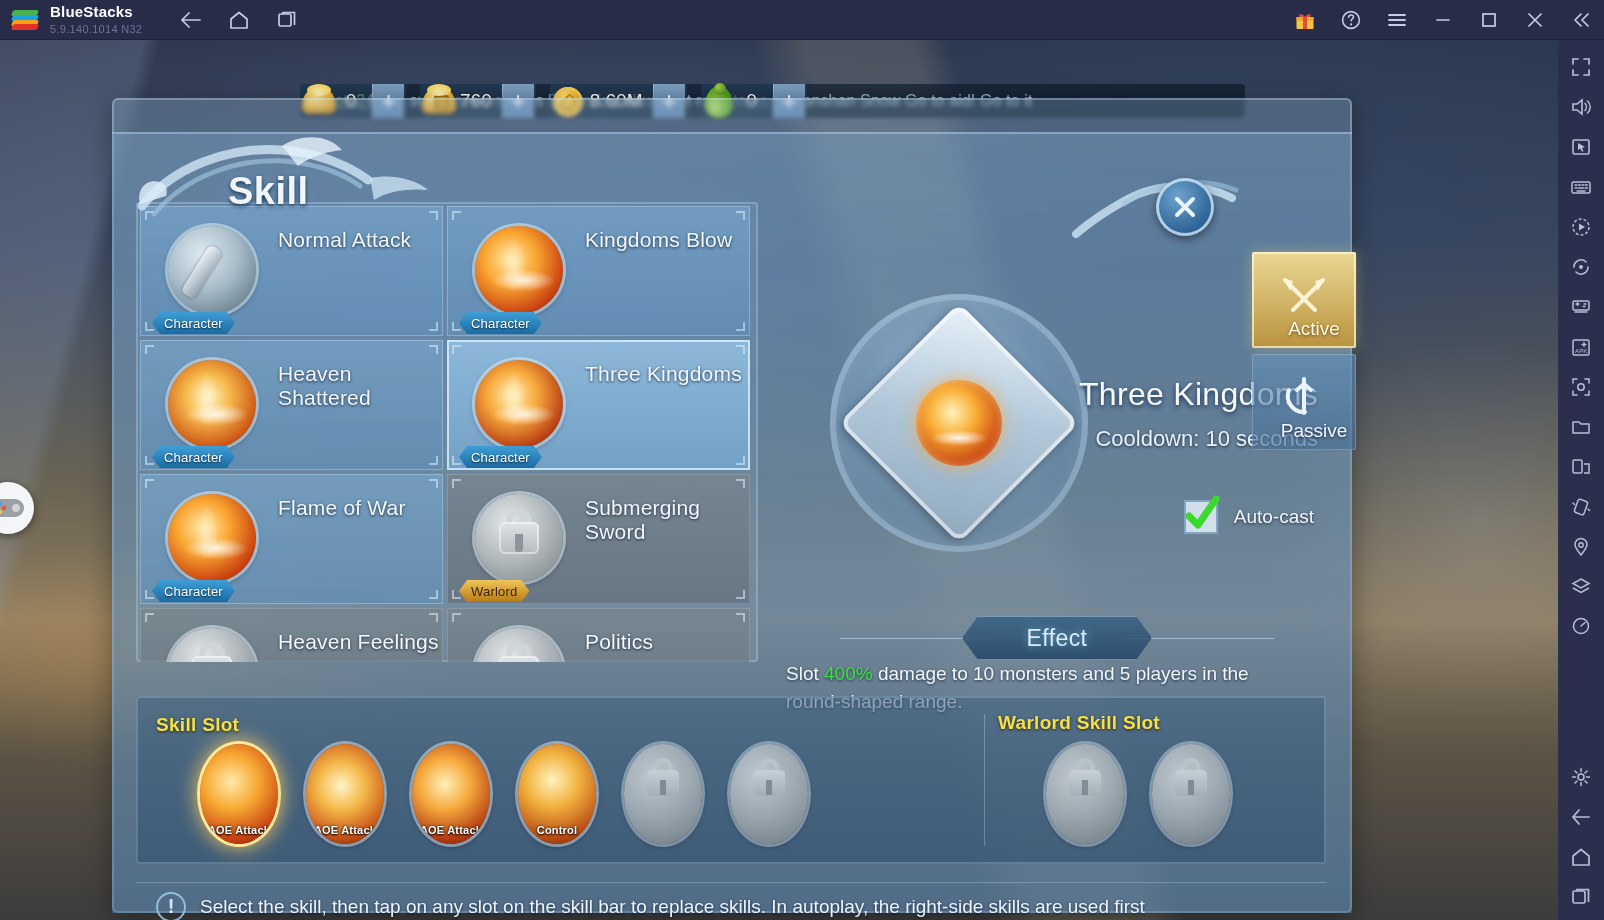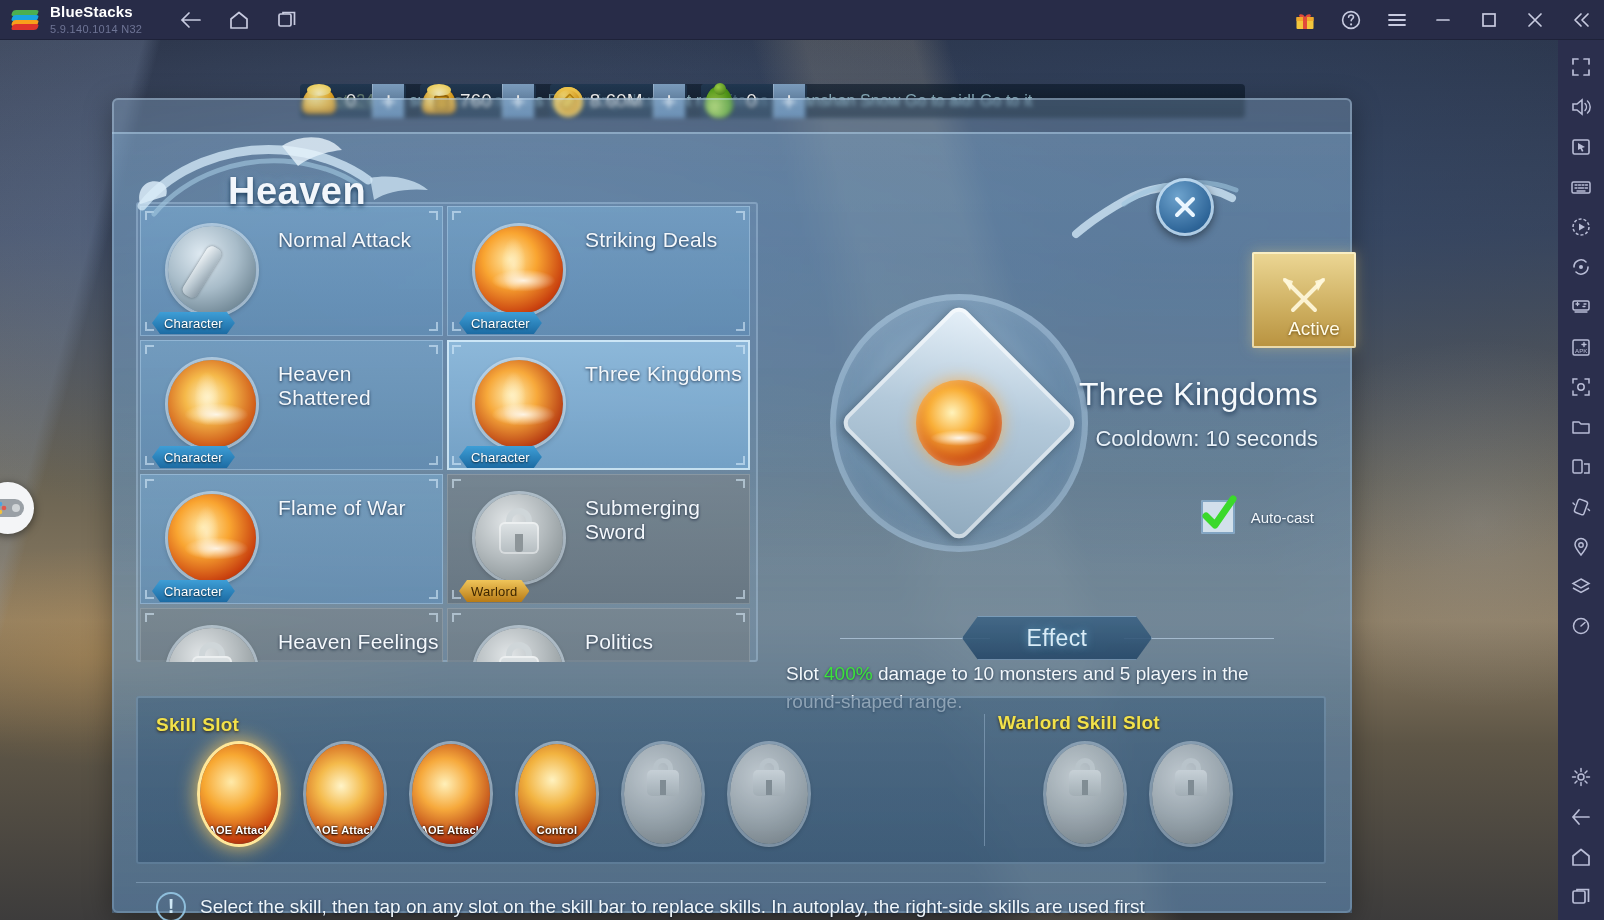--- a/index.html
+++ b/index.html
@@ -302,21 +302,21 @@
   .autocast {
     position:absolute; right: 18px; top: 300px; display:flex; align-items:center; gap:16px;
     cursor:pointer;
   }
   .chk {
     width:34px; height:34px; background: rgba(228,240,250,.85);
     box-shadow: inset 0 0 0 2px rgba(110,150,185,.8);
     position:relative; border-radius:2px;
   }
   .chk svg { position:absolute; left:-1px; top:-6px; }
-  .autocast span { font-size:15px; color:#f3f8fc; text-shadow: 0 1px 3px rgba(0,20,45,.8); }
+  .autocast span { font-size:19px; color:#f3f8fc; text-shadow: 0 1px 3px rgba(0,20,45,.8); }
 
   .effect-head {
     position:absolute; left: 50px; top: 416px; width: 470px; height: 44px;
     display:flex; align-items:center; justify-content:center;
   }
   .effect-line { position:absolute; top:22px; height:1px; background: rgba(205,230,250,.55); width:150px; }
   .effect-line.l { left: 18px; }
   .effect-line.r { right: 18px; }
   .effect-plate {
     width: 190px; height:44px; display:flex; align-items:center; justify-content:center;
@@ -555,21 +555,21 @@
 
             <div class="skill-card">
               <div class="corner c-tl"></div>
                 <div class="corner c-tr"></div>
                 <div class="corner c-bl"></div>
                 <div class="corner c-br"></div>
               <div class="sk-icon fire">
                   <div class="swirl"></div>
                 </div>
               <div class="badge character">Character</div>
-              <div class="sk-name">Striking Deals</div>
+              <div class="sk-name">Kingdoms Blow</div>
             </div>
 
             <div class="skill-card">
               <div class="corner c-tl"></div>
                 <div class="corner c-tr"></div>
                 <div class="corner c-bl"></div>
                 <div class="corner c-br"></div>
               <div class="sk-icon fire2">
                   <div class="swirl"></div>
                 </div>
@@ -671,20 +671,30 @@
           <div class="tab active">
             <div class="tab-ico">
               <svg width="50" height="42" viewBox="0 0 50 42">
                 <path d="M6 6l30 30M44 6L14 36" stroke="#fff8dc" stroke-width="4" stroke-linecap="round" opacity=".92"></path>
                 <path d="M4 4l10 3-3 10z" fill="#fff8dc" opacity=".9"></path>
                 <path d="M46 4l-10 3 3 10z" fill="#fff8dc" opacity=".9"></path>
               </svg>
             </div>
             <div class="tab-label">Active</div>
           </div>
+          <div class="tab">
+            <div class="tab-ico">
+              <svg width="50" height="42" viewBox="0 0 50 42">
+                <path d="M25 3v34" stroke="#eaf4fb" stroke-width="4" stroke-linecap="round"></path>
+                <path d="M25 8l-7 6M25 8l7 6" stroke="#eaf4fb" stroke-width="4" fill="none" stroke-linecap="round"></path>
+                <path d="M10 14a16 16 0 0 0 16 22" stroke="#eaf4fb" stroke-width="4" fill="none" stroke-linecap="round"></path>
+              </svg>
+            </div>
+            <div class="tab-label">Passive</div>
+          </div>
         </div>
 
         <div class="slotbar">
           <div class="slot-label" style="left:20px; top:18px;">Skill Slot</div>
           <div class="slot-label" style="left:862px; top:16px;">Warlord Skill Slot</div>
           <div class="slot-divider"></div>
 
           <div class="slots">
             <div class="slot glow" style="background:radial-gradient(circle at 40% 38%,#ffeaa9 0%,#f7a832 35%,#c6400f 74%,#66190a 100%)">
               <div class="slot-tag">AOE Attack</div>
@@ -724,21 +734,21 @@
           </div>
         </div>
 
         <div class="hint">
           <div class="hint-ico">!</div>
           <div class="hint-text">Select the skill, then tap on any slot on the skill bar to replace skills. In autoplay, the right-side skills are used first</div>
         </div>
 
       </div>
 
-      <div class="panel-title">Heaven</div>
+      <div class="panel-title">Skill</div>
 
       <div class="dragon">
         <svg width="420" height="120" viewBox="0 0 420 120">
           <path d="M10 78C40 40 95 18 150 22c40 3 70 18 86 30" stroke="#cfe6f5" stroke-width="9" fill="none" stroke-linecap="round" opacity=".8"></path>
           <path d="M22 86c34-40 88-58 140-52 30 4 52 14 66 24" stroke="#9fc4dd" stroke-width="5" fill="none" stroke-linecap="round" opacity=".65"></path>
           <path d="M8 76c-4-14 6-26 20-22 6 2 8 8 6 14" fill="#dbecf8" opacity=".85"></path>
           <path d="M150 18c22-14 48-10 60 4-18 2-34 8-44 16z" fill="#e6f2fb" opacity=".8"></path>
           <path d="M238 50c20-4 44 0 58 12-22-2-42 2-54 10z" fill="#d2e7f5" opacity=".75"></path>
         </svg>
       </div>

